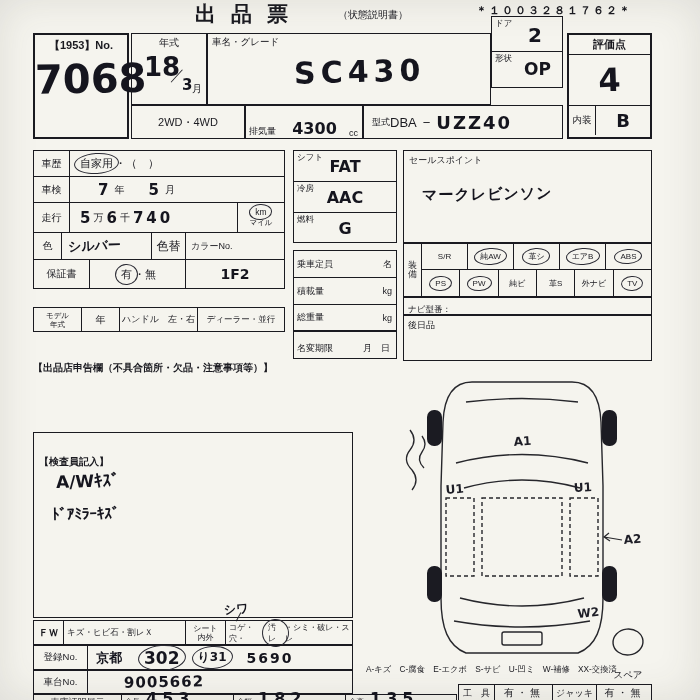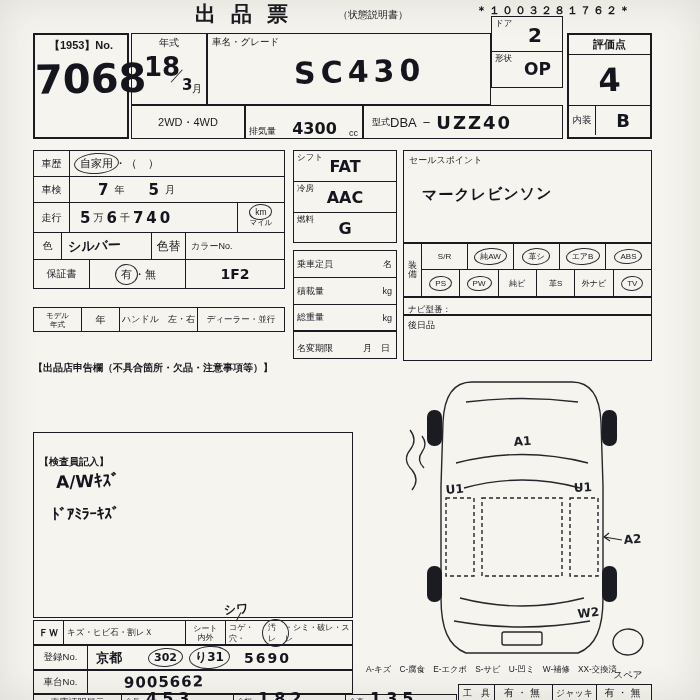--- a/index.html
+++ b/index.html
@@ -288,21 +288,21 @@
       <span>コゲ・穴・</span>
       <span class="circ">汚レ</span>
       <span>・シミ・破レ・スレ</span>
     </div>
   </div>
 
   <div class="b f" style="left:33px;top:645px;width:320px;height:25px">
     <div class="c br" style="width:54px;font-size:9.5px">登録No.</div>
     <div style="flex:1;display:flex;align-items:center">
       <span class="hw" style="font-size:13px;margin-left:8px;transform:rotate(-2deg)">京都</span>
-      <span class="hw circ" style="font-size:11px;margin-left:30px">302</span>
+      <span class="hw circ" style="font-size:17px;margin-left:20px">302</span>
       <span class="hw circ" style="font-size:12px;margin-left:14px">り31</span>
       <span class="hw" style="font-size:14px;margin-left:18px;letter-spacing:2px">5690</span>
     </div>
   </div>
 
   <div class="b f" style="left:33px;top:670px;width:320px;height:24px">
     <div class="c br" style="width:54px;font-size:9.5px">車台No.</div>
     <div style="flex:1;display:flex;align-items:center">
       <span class="hw" style="font-size:15px;margin-left:36px;letter-spacing:1px;transform:rotate(-1deg)">9005662</span>
     </div>

